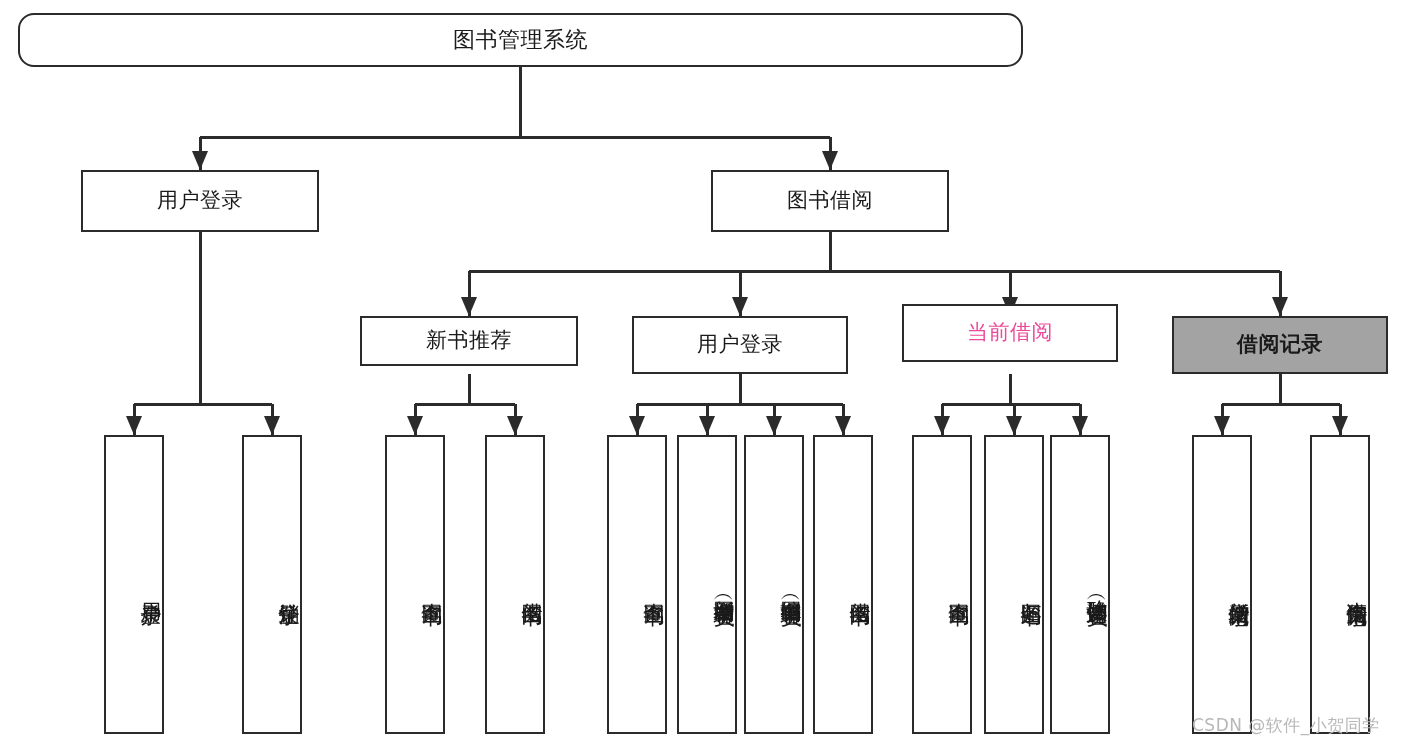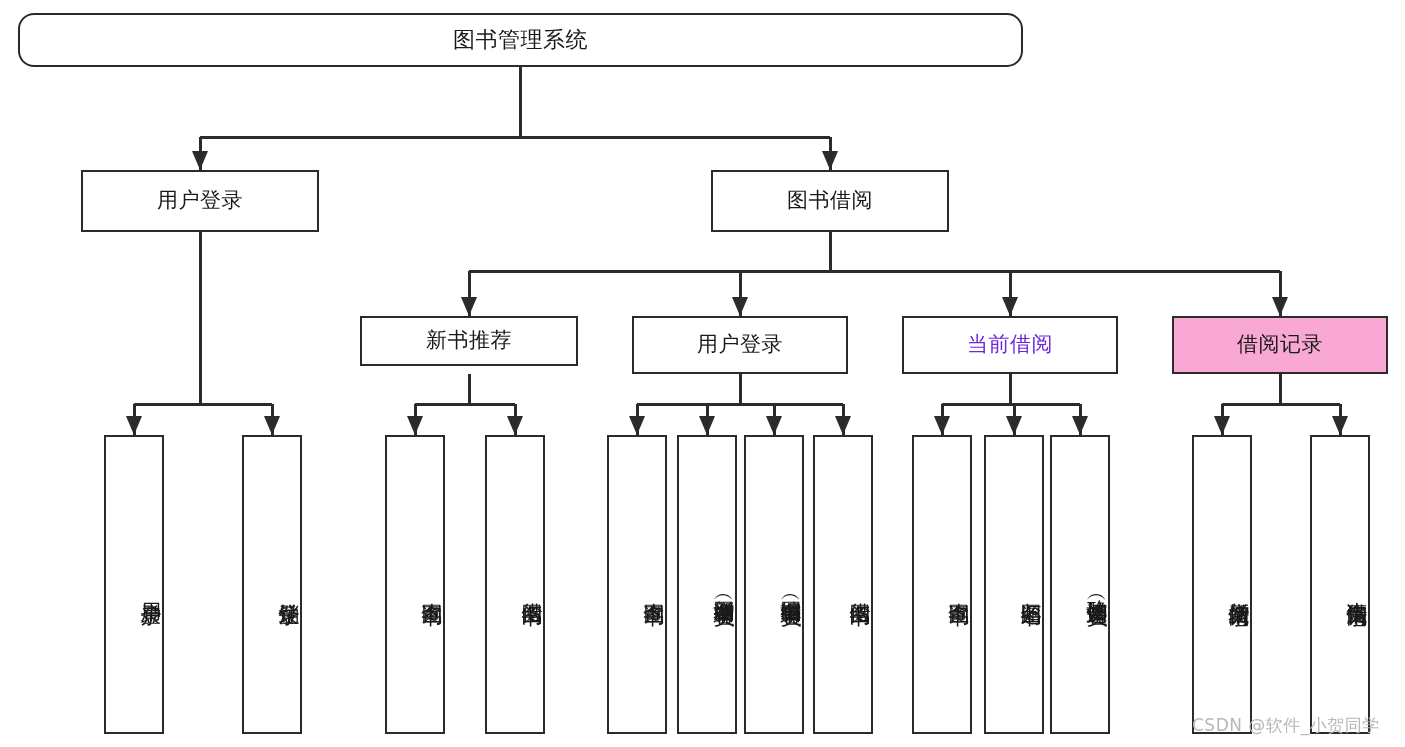--- a/index.html
+++ b/index.html
@@ -133,24 +133,24 @@
       </div>
       <div class="node horizontal" style="left: 711px; top: 170px; width: 238px; height: 62px; border-color: rgb(43, 43, 43); background: rgb(255, 255, 255); color: rgb(26, 26, 26);">
         <span class="hlabel">图书借阅</span>
       </div>
       <div class="node horizontal" style="left: 360px; top: 316px; width: 218px; height: 50px; border-color: rgb(43, 43, 43); background: rgb(255, 255, 255); color: rgb(26, 26, 26);">
         <span class="hlabel">新书推荐</span>
       </div>
       <div class="node horizontal" style="left: 632px; top: 316px; width: 216px; height: 58px; border-color: rgb(43, 43, 43); background: rgb(255, 255, 255); color: rgb(26, 26, 26);">
         <span class="hlabel">用户登录</span>
       </div>
-      <div class="node horizontal" style="left: 902px; top: 316px; width: 216px; height: 58px; border-color: rgb(43, 43, 43); background: rgb(255, 255, 255); color: #6d28d9;">
+      <div class="node horizontal" style="left: 902px; top: 304px; width: 216px; height: 58px; border-color: rgb(43, 43, 43); background: rgb(255, 255, 255); color: #ec4899;">
         <span class="hlabel">当前借阅</span>
       </div>
-      <div class="node horizontal" style="left: 1172px; top: 316px; width: 216px; height: 58px; border-color: rgb(43, 43, 43); background: #f9a8d4; color: rgb(26, 26, 26);">
+      <div class="node horizontal" style="left: 1172px; top: 316px; width: 216px; height: 58px; border-color: rgb(43, 43, 43); background: #a3a3a3; color: rgb(26, 26, 26); font-weight: bold;">
         <span class="hlabel">借阅记录</span>
       </div>
       <div class="node vertical" style="left: 104px; top: 435px; width: 60px; height: 299px; border-color: rgb(43, 43, 43); background: rgb(255, 255, 255); color: rgb(26, 26, 26);">
         <span class="vlabel">用户登录</span>
       </div>
       <div class="node vertical" style="left: 242px; top: 435px; width: 60px; height: 299px; border-color: rgb(43, 43, 43); background: rgb(255, 255, 255); color: rgb(26, 26, 26);">
         <span class="vlabel">注销登录</span>
       </div>
       <div class="node vertical" style="left: 385px; top: 435px; width: 60px; height: 299px; border-color: rgb(43, 43, 43); background: rgb(255, 255, 255); color: rgb(26, 26, 26);">
         <span class="vlabel">查询图书</span>

